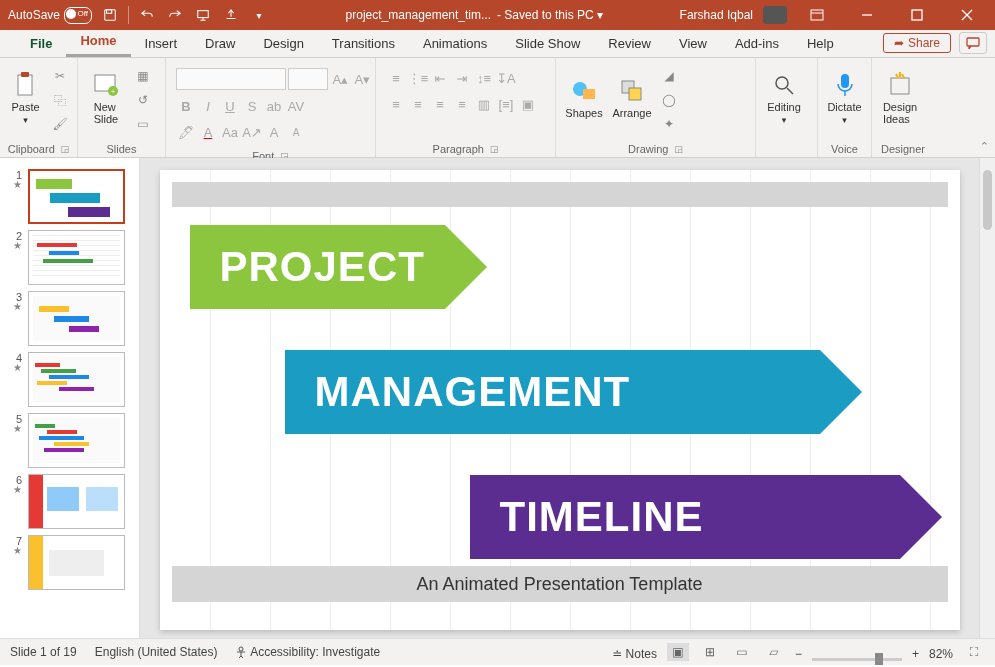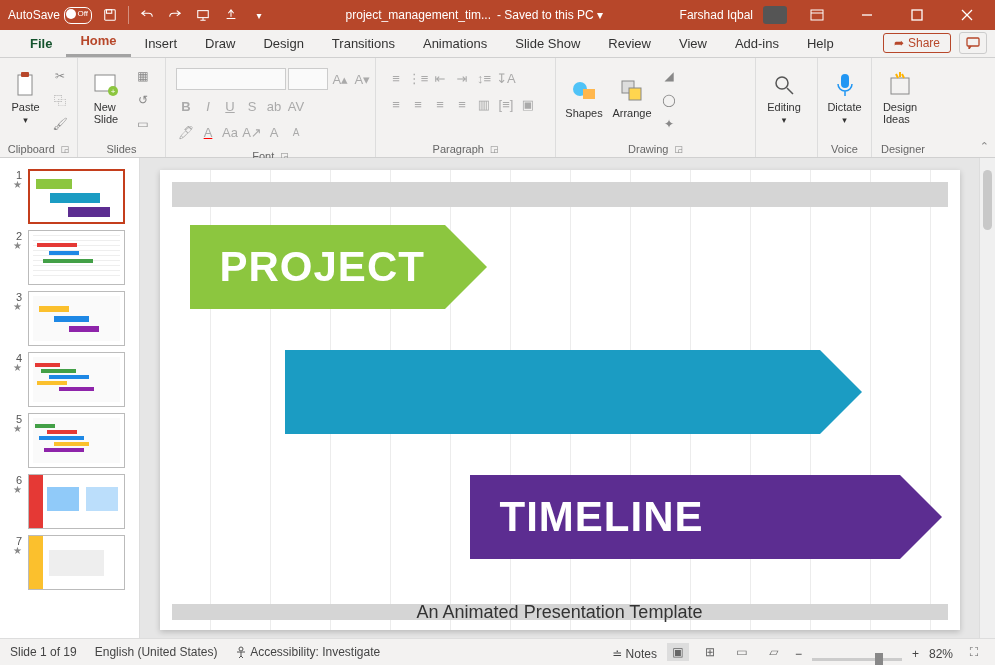--- a/index.html
+++ b/index.html
@@ -50,21 +50,21 @@
 .thumb { width: 97px; height: 55px; background: #fff; border: 1px solid #bbb; position: relative; overflow: hidden; }
 .thumb.active { border: 2px solid #C43E1C; }
 
 .slide-area { flex: 1; background: #E6E6E6; display: flex; align-items: flex-start; justify-content: center; padding: 12px; overflow: hidden; position: relative; }
 .slide { width: 800px; height: 460px; background: #fff; position: relative; box-shadow: 0 2px 6px rgba(0,0,0,0.2); }
 .grid-line { position: absolute; top: 0; bottom: 0; width: 1px; background: #ececec; }
 .top-bar { position: absolute; top: 12px; left: 12px; right: 12px; height: 25px; background: #d5d5d5; }
 .arrow-shape { position: absolute; height: 84px; display: flex; align-items: center; padding-left: 30px; }
 .arrow-shape .head { position: absolute; right: -42px; top: 0; width: 0; height: 0; border-top: 42px solid transparent; border-bottom: 42px solid transparent; }
 .arrow-text { color: #fff; font-weight: 700; font-size: 42px; letter-spacing: 1px; }
-.subtitle-bar { position: absolute; bottom: 10px; left: 12px; right: 12px; height: 16px; background: #d5d5d5; display: flex; align-items: center; justify-content: center; font-size: 18px; color: #333; }
+.subtitle-bar { position: absolute; bottom: 28px; left: 12px; right: 12px; height: 36px; background: #d5d5d5; display: flex; align-items: center; justify-content: center; font-size: 18px; color: #333; }
 .scroll-v { width: 16px; background: #f0f0f0; border-left: 1px solid #ddd; position: relative; }
 .scroll-v::before { content: ""; position: absolute; top: 12px; left: 3px; right: 3px; height: 60px; background: #c8c8c8; border-radius: 5px; }
 
 
 .status-bar { height: 27px; background: #F3F2F1; border-top: 1px solid #ddd; display: flex; align-items: center; font-size: 12px; color: #444; padding: 0 10px; gap: 18px; }
 .status-right { margin-left: auto; display: flex; align-items: flex-end; gap: 10px; }
 .view-btn { width: 22px; height: 18px; display: flex; align-items: center; justify-content: center; cursor: pointer; color: #666; }
 .view-btn.active { background: #ddd; }
 .zoom-slider { width: 90px; height: 3px; background: #ccc; position: relative; }
 .zoom-slider::after { content: ""; position: absolute; width: 8px; height: 12px; background: #888; top: -5px; left: 70%; }
@@ -454,20 +454,21 @@
         <div class="grid-line" style="left:650px"></div>
         <div class="grid-line" style="left:710px"></div>
         <div class="grid-line" style="left:770px"></div>
       <div class="top-bar"></div>
 
       <div class="arrow-shape" style="top:55px;left:30px;width:255px;background:#8CC63F">
         <span class="arrow-text">PROJECT</span>
         <div class="head" style="border-left:42px solid #8CC63F"></div>
       </div>
       <div class="arrow-shape" style="top:180px;left:125px;width:535px;background:#1B9CC3">
+        <span class="arrow-text">MANAGEMENT</span>
         <div class="head" style="border-left:42px solid #1B9CC3"></div>
       </div>
       <div class="arrow-shape" style="top:305px;left:310px;width:430px;background:#5C2D91">
         <span class="arrow-text">TIMELINE</span>
         <div class="head" style="border-left:42px solid #5C2D91"></div>
       </div>
 
       <div class="subtitle-bar">
         <span>An Animated Presentation Template</span>
       </div>

